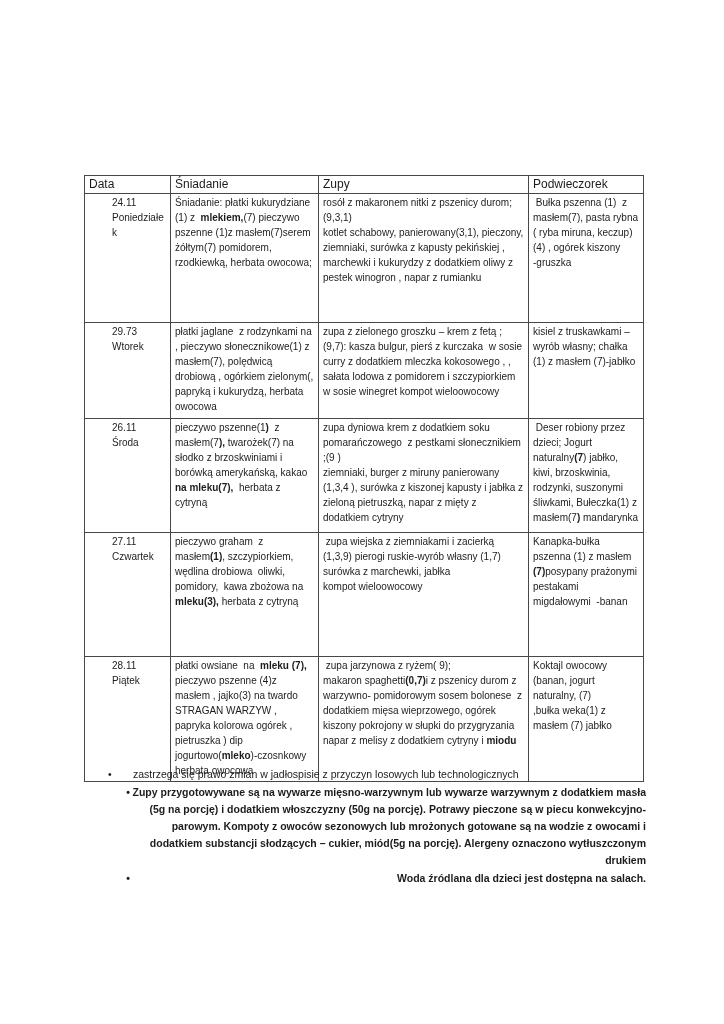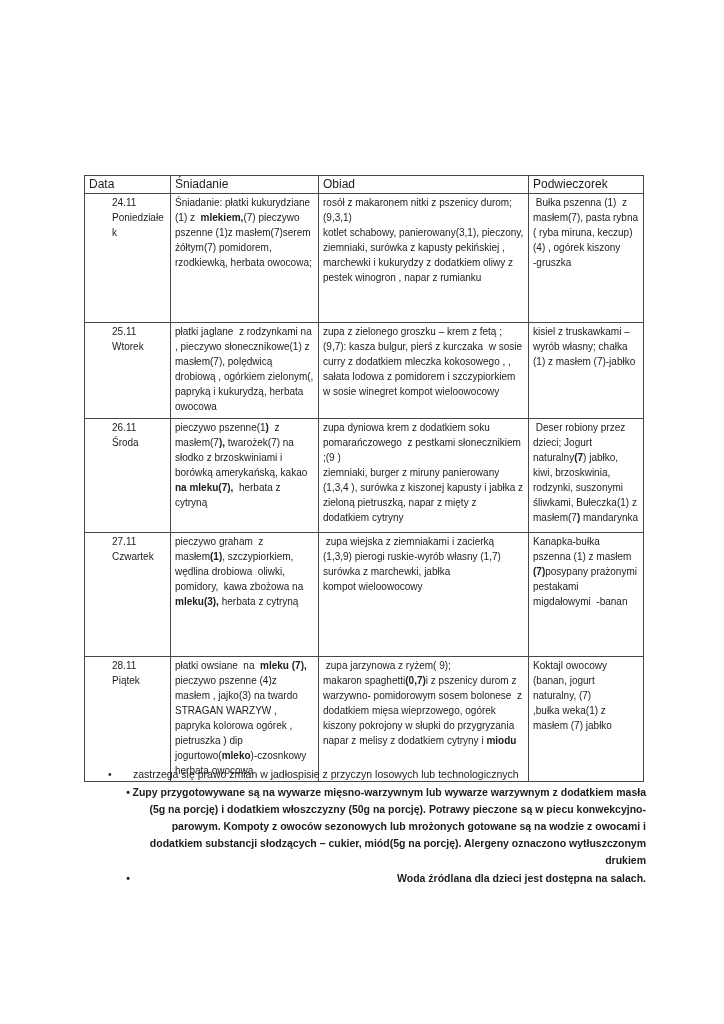--- a/index.html
+++ b/index.html
@@ -62,35 +62,35 @@
     <colgroup>
       <col style="width:86px">
       <col style="width:148px">
       <col style="width:210px">
       <col style="width:115px">
     </colgroup>
     <thead>
       <tr>
           <th>Data</th>
           <th>Śniadanie</th>
-          <th>Obiad</th>
+          <th>Zupy</th>
           <th>Podwieczorek</th>
         </tr>
     </thead>
     <tbody>
         <tr style="height: 129px;">
           <td class="date-cell"><div>24.11</div><div>Poniedziałek</div></td>
           <td><span>Śniadanie: płatki kukurydziane (1) z  </span><span class="b">mlekiem,</span><span>(7) pieczywo pszenne (1)z masłem(7)serem żółtym(7) pomidorem, rzodkiewką, herbata owocowa;</span></td>
           <td><span>rosół z makaronem nitki z pszenicy durom; (9,3,1)
 kotlet schabowy, panierowany(3,1), pieczony, ziemniaki, surówka z kapusty pekińskiej , marchewki i kukurydzy z dodatkiem oliwy z pestek winogron , napar z rumianku</span></td>
           <td><span> Bułka pszenna (1)  z masłem(7), pasta rybna ( ryba miruna, keczup)(4) , ogórek kiszony
 -gruszka</span></td>
         </tr>
         <tr style="height: 96px;">
-          <td class="date-cell"><div>25.11</div><div>Wtorek</div></td>
+          <td class="date-cell"><div>29.73</div><div>Wtorek</div></td>
           <td><span>płatki jaglane  z rodzynkami na , pieczywo słonecznikowe(1) z masłem(7), polędwicą drobiową , ogórkiem zielonym(, papryką i kukurydzą, herbata owocowa</span></td>
           <td><span>zupa z zielonego groszku – krem z fetą ;(9,7): kasza bulgur, pierś z kurczaka  w sosie curry z dodatkiem mleczka kokosowego , , sałata lodowa z pomidorem i szczypiorkiem w sosie winegret kompot wieloowocowy</span></td>
           <td><span>kisiel z truskawkami – wyrób własny; chałka (1) z masłem (7)-jabłko</span></td>
         </tr>
         <tr style="height: 114px;">
           <td class="date-cell"><div>26.11</div><div>Środa</div></td>
           <td><span>pieczywo pszenne(1</span><span class="b">)</span><span>  z masłem(7</span><span class="b">),</span><span> twarożek(7) na słodko z brzoskwiniami i borówką amerykańską, kakao </span><span class="b">na mleku(7),</span><span>  herbata z cytryną</span></td>
           <td><span>zupa dyniowa krem z dodatkiem soku pomarańczowego  z pestkami słonecznikiem ;(9 )
 ziemniaki, burger z miruny panierowany (1,3,4 ), surówka z kiszonej kapusty i jabłka z zieloną pietruszką, napar z mięty z dodatkiem cytryny</span></td>
           <td><span> Deser robiony przez dzieci; Jogurt naturalny</span><span class="b">(7</span><span>) jabłko, kiwi, brzoskwinia, rodzynki, suszonymi śliwkami, Bułeczka(1) z masłem(7</span><span class="b">)</span><span> mandarynka</span></td>

